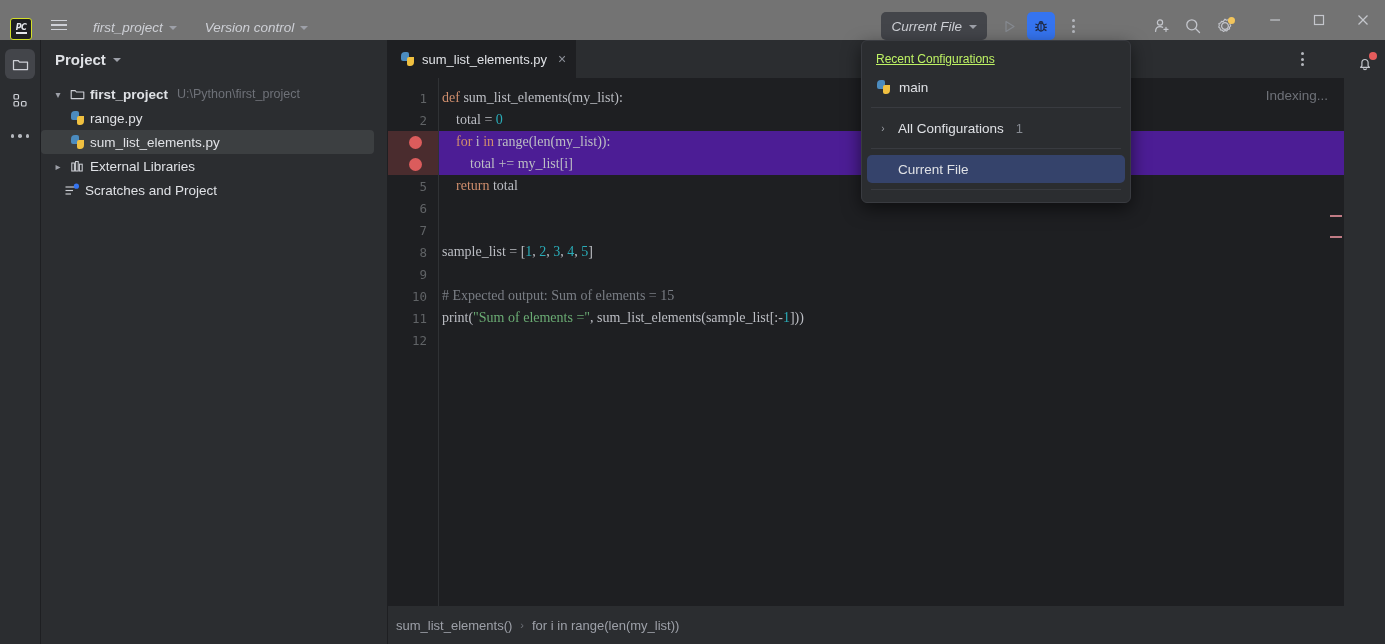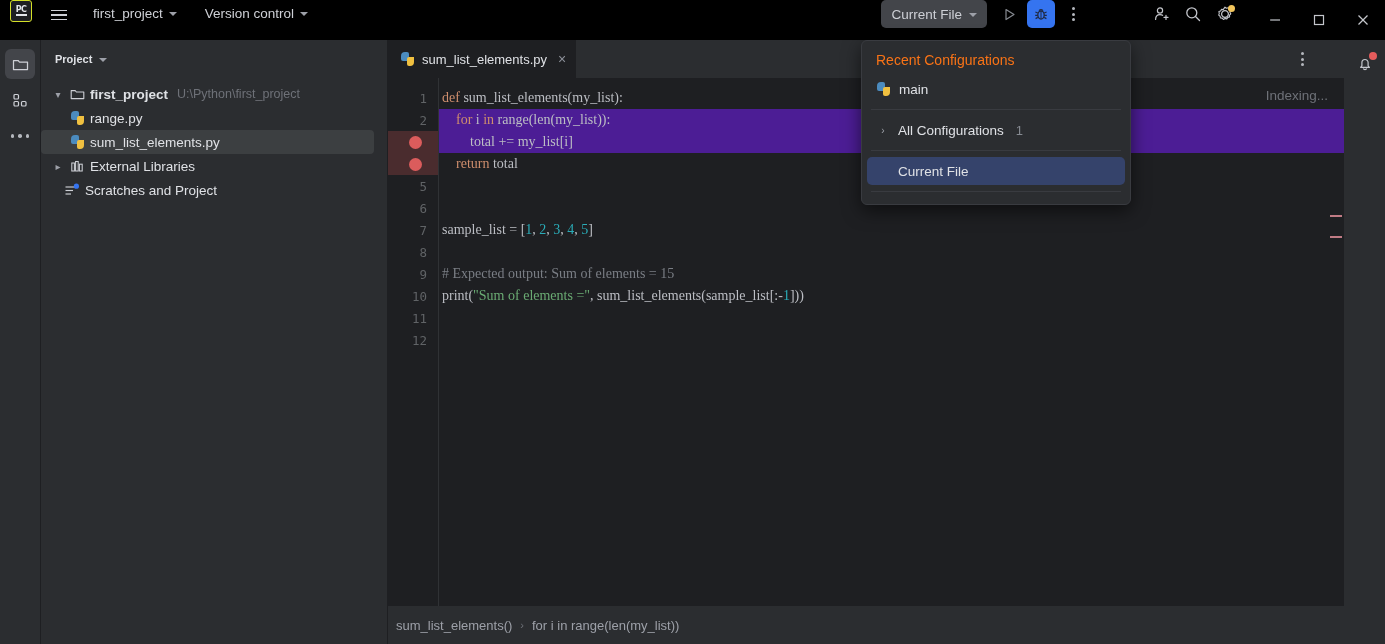--- a/index.html
+++ b/index.html
@@ -8,21 +8,21 @@
     background: #1e1f22;
     font-family: "Liberation Sans", sans-serif;
     overflow: hidden;
     -webkit-font-smoothing: antialiased;
   }
   .app { position: relative; width: 1385px; height: 644px; background: #2b2d30; }
 
   
   .titlebar {
     position: absolute; top: 0; left: 0; width: 1385px; height: 40px;
-    background: #000000; display: flex; align-items: flex-start;
+    background: #737373; display: flex; align-items: flex-end; font-style: italic;
   }
   .pc-logo {
     width: 22px; height: 22px; margin-left: 10px;
     border: 1.6px solid #d4e028; border-radius: 3px; background: #1e1f22;
     display: flex; align-items: center; justify-content: center;
     font-size: 8px; font-weight: bold; color: #e4e6eb; letter-spacing: -0.5px;
     font-family: "DejaVu Sans", sans-serif;
   }
   .pc-logo span { line-height: 7px; display: block; text-align: center; }
   .pc-logo .bar { display:block; width: 11px; height: 2px; background: #e4e6eb; margin-top: 1px; }
@@ -71,21 +71,21 @@
   }
   .act-btn.selected { background: #43454a; }
 
   
   .project-panel {
     position: absolute; top: 40px; left: 41px; width: 347px; height: 604px;
     background: #2b2d30; border-right: 1px solid #1e1f22;
   }
   .panel-header {
     height: 38px; display: flex; align-items: center; padding-left: 14px; gap: 7px;
-    color: #dfe1e5; font-size: 11px; font-weight: bold; cursor: pointer;
+    color: #dfe1e5; font-size: 15px; font-weight: bold; cursor: pointer;
   }
   .tree { padding-top: 4px; font-size: 13.5px; color: #dfe1e5; }
   .tree-row {
     height: 24px; display: flex; align-items: center; gap: 5px; padding-left: 10px;
     cursor: pointer; white-space: nowrap;
   }
   .tree-row.selected { background: #3c3f41; }
   .tw-arrow {
     width: 14px; display: flex; align-items: center; justify-content: center;
     color: #9da0a8; font-size: 10px;
@@ -184,21 +184,21 @@
     border-radius: 50%; background: #e55c5c;
   }
 
   
   .popup {
     position: absolute; top: 40px; left: 861px; width: 270px;
     background: #2b2d30; border: 1px solid #393b40; border-radius: 6px;
     box-shadow: 0 6px 18px rgba(0,0,0,.55); padding: 5px 0 6px 0; z-index: 50;
   }
   .popup-head {
-    padding: 6px 14px 7px 14px; color: #f97316; font-size: 14px;
+    padding: 6px 14px 7px 14px; color: #bef264; font-size: 12px; text-decoration: underline;
   }
   .popup-item {
     height: 28px; margin: 0 5px; padding: 0 9px; display: flex; align-items: center;
     gap: 8px; border-radius: 5px; color: #dfe1e5; font-size: 13.5px; cursor: pointer;
   }
   .popup-item.selected { background: #35436b; }
   .popup-sep { height: 1px; background: #393b40; margin: 6px 9px; }
   .popup-arrow { width: 14px; color: #9da0a8; font-size: 10px; display:flex; justify-content:center; }
   .popup-count { color: #868a91; margin-left: 4px; font-size: 13px; }
   svg { display: block; }
@@ -418,20 +418,21 @@
           <div class="gutter-row">6</div>
           <div class="gutter-row">7</div>
           <div class="gutter-row">8</div>
           <div class="gutter-row">9</div>
           <div class="gutter-row">10</div>
           <div class="gutter-row">11</div>
           <div class="gutter-row">12</div>
         </div>
       <div class="code">
           <div class="cline"><span class="kw">def </span><span class="fn">sum_list_elements</span><span>(my_list):</span></div>
+          <div class="cline"><span>    total = </span><span class="num">0</span></div>
           <div class="cline hl"><span>    </span><span class="kw">for</span><span> i </span><span class="kw">in</span><span> range(len(my_list)):</span></div>
           <div class="cline hl"><span>        total += my_list[i]</span></div>
           <div class="cline"><span>    </span><span class="kw">return</span><span> total</span></div>
           <div class="cline">&nbsp;</div>
           <div class="cline">&nbsp;</div>
           <div class="cline"><span>sample_list = [</span><span class="num">1</span><span>, </span><span class="num">2</span><span>, </span><span class="num">3</span><span>, </span><span class="num">4</span><span>, </span><span class="num">5</span><span>]</span></div>
           <div class="cline">&nbsp;</div>
           <div class="cline"><span class="cmt"># Expected output: Sum of elements = 15</span></div>
           <div class="cline"><span>print(</span><span class="str">"Sum of elements ="</span><span>, sum_list_elements(sample_list[:-</span><span class="num">1</span><span>]))</span></div>
           <div class="cline">&nbsp;</div>

